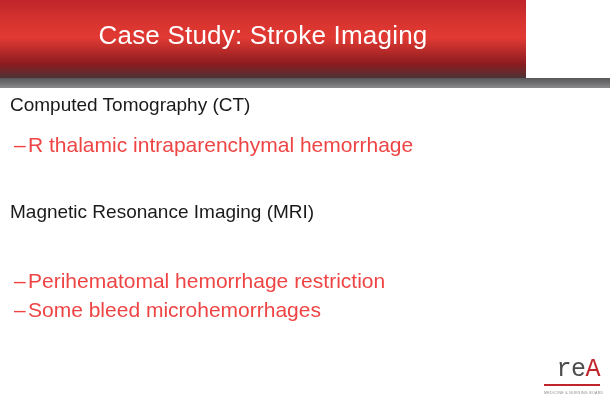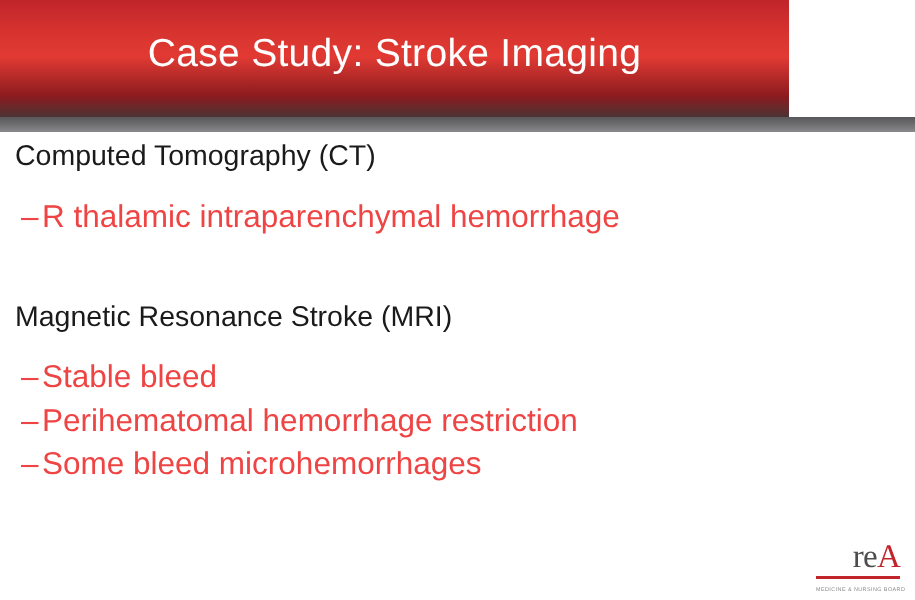--- a/index.html
+++ b/index.html
@@ -72,22 +72,22 @@
   }
   .bullet .dash {
     display: inline-block;
     width: 14px;
   }
   .logo-text {
     position: absolute;
     right: 10px;
     bottom: 18px;
     color: #4d4d4d;
-    font-size: 22px;
-    font-family: Liberation Serif, serif;
+    font-size: 25px;
+    font-family: Liberation Mono, monospace;
     letter-spacing: -0.5px;
     line-height: 1;
   }
   .logo-text .accent {
     color: #c0252b;
   }
   .logo-underline {
     position: absolute;
     right: 10px;
     bottom: 14px;
@@ -118,25 +118,22 @@
   <div class="grey-strip"></div>
 
   <div class="body-area">
 
     <div class="heading" style="top: 6px;">Computed Tomography (CT)</div>
 
     <div class="bullet" style="top: 45px;">
       <span class="dash">–</span><span>R thalamic intraparenchymal hemorrhage</span>
     </div>
 
-    <div class="heading" style="top: 113px;">Magnetic Resonance Stroke (MRI)</div>
+    <div class="heading" style="top: 113px;">Magnetic Resonance Imaging (MRI)</div>
 
-    <div class="bullet" style="top: 152px;">
-      <span class="dash">–</span><span>Stable bleed</span>
-    </div>
 
     <div class="bullet" style="top: 181px;">
       <span class="dash">–</span><span>Perihematomal hemorrhage restriction</span>
     </div>
 
     <div class="bullet" style="top: 210px;">
       <span class="dash">–</span><span>Some bleed microhemorrhages</span>
     </div>
 
   </div>

